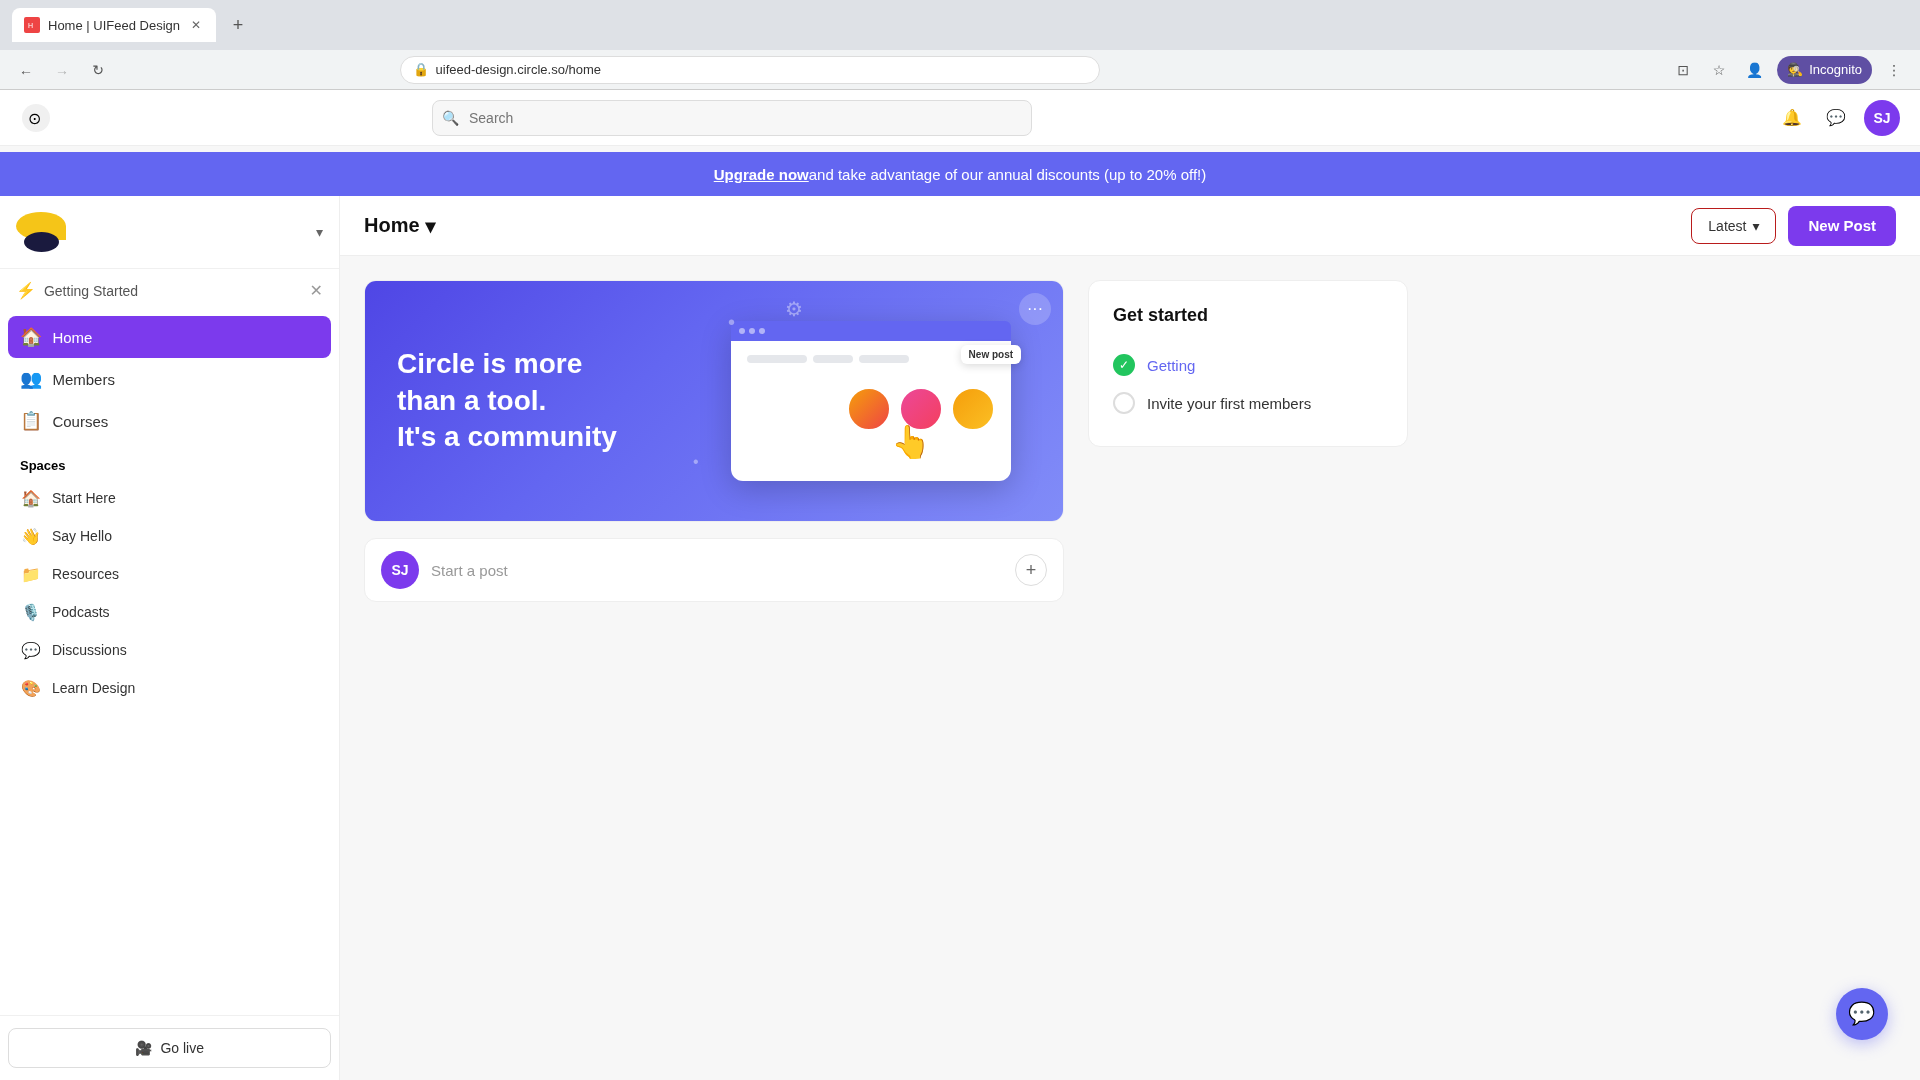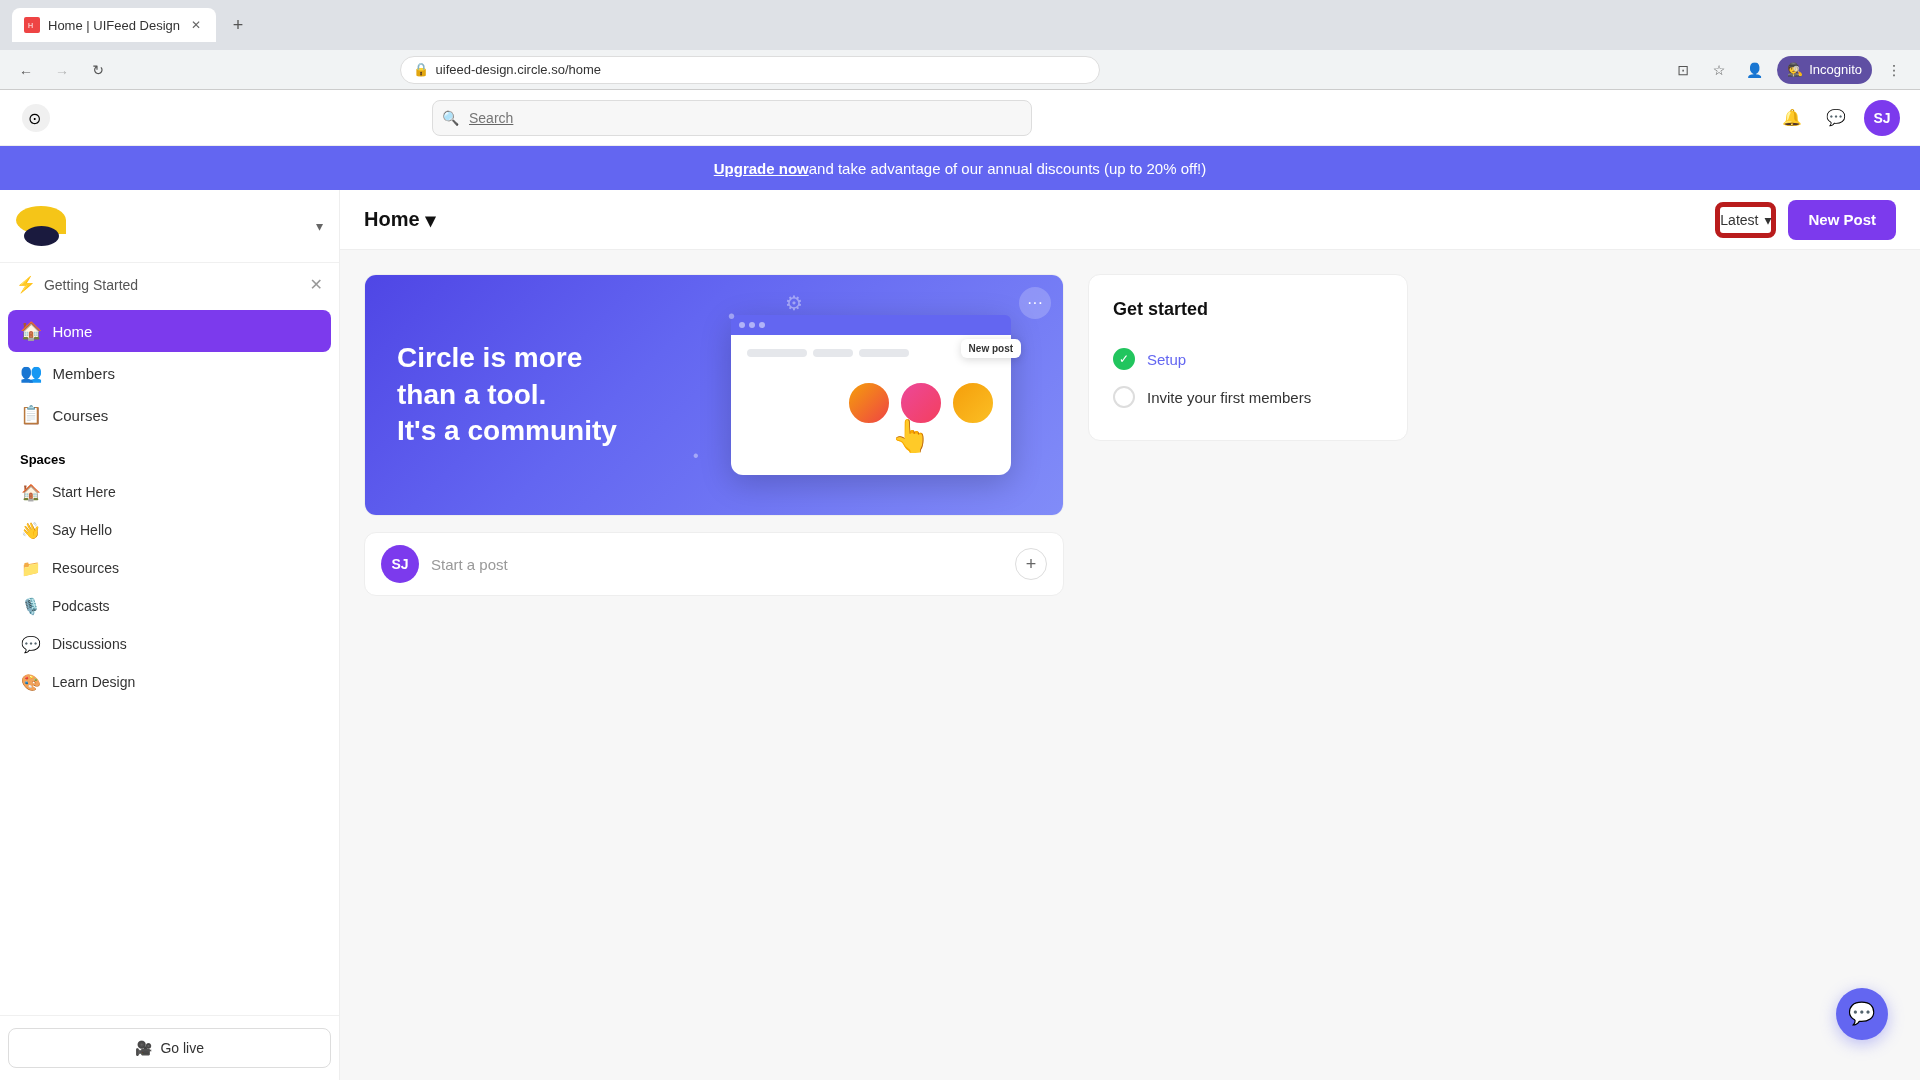--- a/index.html
+++ b/index.html
@@ -16,29 +16,29 @@
     .browser-address-bar { flex: 1; height: 28px; background: white; border-radius: 14px; display: flex; align-items: center; padding: 0 12px; font-size: 13px; color: #333; border: 1px solid #ddd; max-width: 700px; margin: 0 auto; }
     .browser-actions { display: flex; align-items: center; gap: 8px; margin-left: auto; }
     .browser-action-btn { width: 28px; height: 28px; display: flex; align-items: center; justify-content: center; color: #555; font-size: 14px; }
     .incognito-btn { background: #5f4fa3; color: white; border-radius: 14px; padding: 0 10px; height: 28px; display: flex; align-items: center; gap: 6px; font-size: 13px; }
 
     
     .app { display: flex; flex-direction: column; height: calc(1080px - 90px); }
     .top-bar { height: 56px; background: white; border-bottom: 1px solid #eee; display: flex; align-items: center; padding: 0 20px; gap: 16px; }
     .top-bar-logo { width: 32px; height: 32px; display: flex; align-items: center; justify-content: center; }
     .top-bar-search { flex: 1; max-width: 600px; margin: 0 auto; }
-    .search-input { width: 100%; height: 36px; border: 1px solid #ddd; border-radius: 8px; padding: 0 12px 0 36px; font-size: 14px; color: #666; background: #f7f7f7; text-decoration: underline; }
+    .search-input { width: 100%; height: 36px; border: 1px solid #ddd; border-radius: 8px; padding: 0 12px 0 36px; font-size: 14px; color: #666; background: #f7f7f7; }
     .search-wrapper { position: relative; }
     .search-icon-pos { position: absolute; left: 10px; top: 50%; transform: translateY(-50%); color: #999; font-size: 14px; }
     .top-bar-actions { display: flex; align-items: center; gap: 12px; margin-left: auto; }
     .top-bar-icon { width: 32px; height: 32px; display: flex; align-items: center; justify-content: center; color: #555; font-size: 16px; cursor: pointer; }
     .user-avatar { width: 36px; height: 36px; border-radius: 50%; background: #7c3aed; color: white; display: flex; align-items: center; justify-content: center; font-size: 14px; font-weight: 600; cursor: pointer; }
 
     
-    .promo-banner { background: #6366f1; color: white; height: 44px; display: flex; align-items: center; justify-content: center; font-size: 15px; }
+    .promo-banner { background: #6366f1; color: white; height: 44px; display: flex; align-items: center; justify-content: center; font-size: 15px; margin-top: 6px; }
     .promo-banner a { color: white; text-decoration: underline; font-weight: 600; cursor: pointer; }
 
     
     .main-layout { display: flex; flex: 1; overflow: hidden; }
 
     
     .sidebar { width: 340px; background: white; border-right: 1px solid #eee; display: flex; flex-direction: column; overflow-y: auto; }
     .sidebar-header { padding: 16px; display: flex; align-items: center; justify-content: space-between; border-bottom: 1px solid #f0f0f0; }
     .sidebar-logo { display: flex; align-items: center; gap: 8px; }
     .sidebar-logo-img { width: 60px; height: 40px; position: relative; }
@@ -57,21 +57,21 @@
     .sidebar-space-item { display: flex; align-items: center; gap: 10px; padding: 8px 20px; font-size: 14px; color: #333; cursor: pointer; border-radius: 6px; }
     .space-icon { width: 22px; height: 22px; display: flex; align-items: center; justify-content: center; font-size: 16px; }
     .sidebar-footer { padding: 12px 8px; border-top: 1px solid #f0f0f0; margin-top: auto; }
     .go-live-btn { width: 100%; height: 40px; border: 1px solid #ddd; border-radius: 8px; background: white; display: flex; align-items: center; justify-content: center; gap: 8px; font-size: 14px; color: #333; cursor: pointer; }
 
     
     .content-area { flex: 1; display: flex; flex-direction: column; overflow: hidden; }
     .content-header { height: 60px; background: white; border-bottom: 1px solid #eee; display: flex; align-items: center; padding: 0 24px; }
     .content-header-title { font-size: 20px; font-weight: 600; color: #111; display: flex; align-items: center; gap: 6px; cursor: pointer; }
     .header-actions { margin-left: auto; display: flex; align-items: center; gap: 12px; }
-    .latest-btn { height: 36px; border: 5px solid #b91c1c; border-radius: 8px; background: white; padding: 0 0; font-size: 14px; color: #333; cursor: pointer; display: flex; align-items: center; gap: 6px; }
+    .latest-btn { height: 36px; border: 1px solid #b91c1c; border-radius: 8px; background: white; padding: 0 16px; font-size: 14px; color: #333; cursor: pointer; display: flex; align-items: center; gap: 6px; }
     .new-post-btn { height: 40px; background: #7c3aed; color: white; border: none; border-radius: 8px; padding: 0 20px; font-size: 15px; font-weight: 600; cursor: pointer; }
 
     
     .content-scroll { flex: 1; overflow-y: auto; display: flex; gap: 24px; padding: 24px; }
     .feed-column { flex: 1; max-width: 700px; }
     .sidebar-right { width: 320px; }
 
     
     .hero-card { background: white; border-radius: 12px; overflow: hidden; border: 1px solid #eee; margin-bottom: 16px; }
     .hero-banner { background: linear-gradient(135deg, #4f46e5 0%, #6366f1 40%, #818cf8 100%); height: 240px; position: relative; overflow: hidden; display: flex; align-items: center; padding: 32px; }
@@ -317,21 +317,21 @@
           </div>
 
         </div>
 
         <div class="sidebar-right">
           <div class="get-started-panel">
             <div class="get-started-title">Get started</div>
 
             <div class="checklist-item">
               <div class="check-circle done">✓</div>
-              <span class="checklist-item-label done">Setup</span>
+              <span class="checklist-item-label done">Getting</span>
             </div>
 
 
             <div class="checklist-item">
               <div class="check-circle"></div>
               <span class="checklist-item-label">Invite your first members</span>
             </div>
 
           </div>
         </div>

